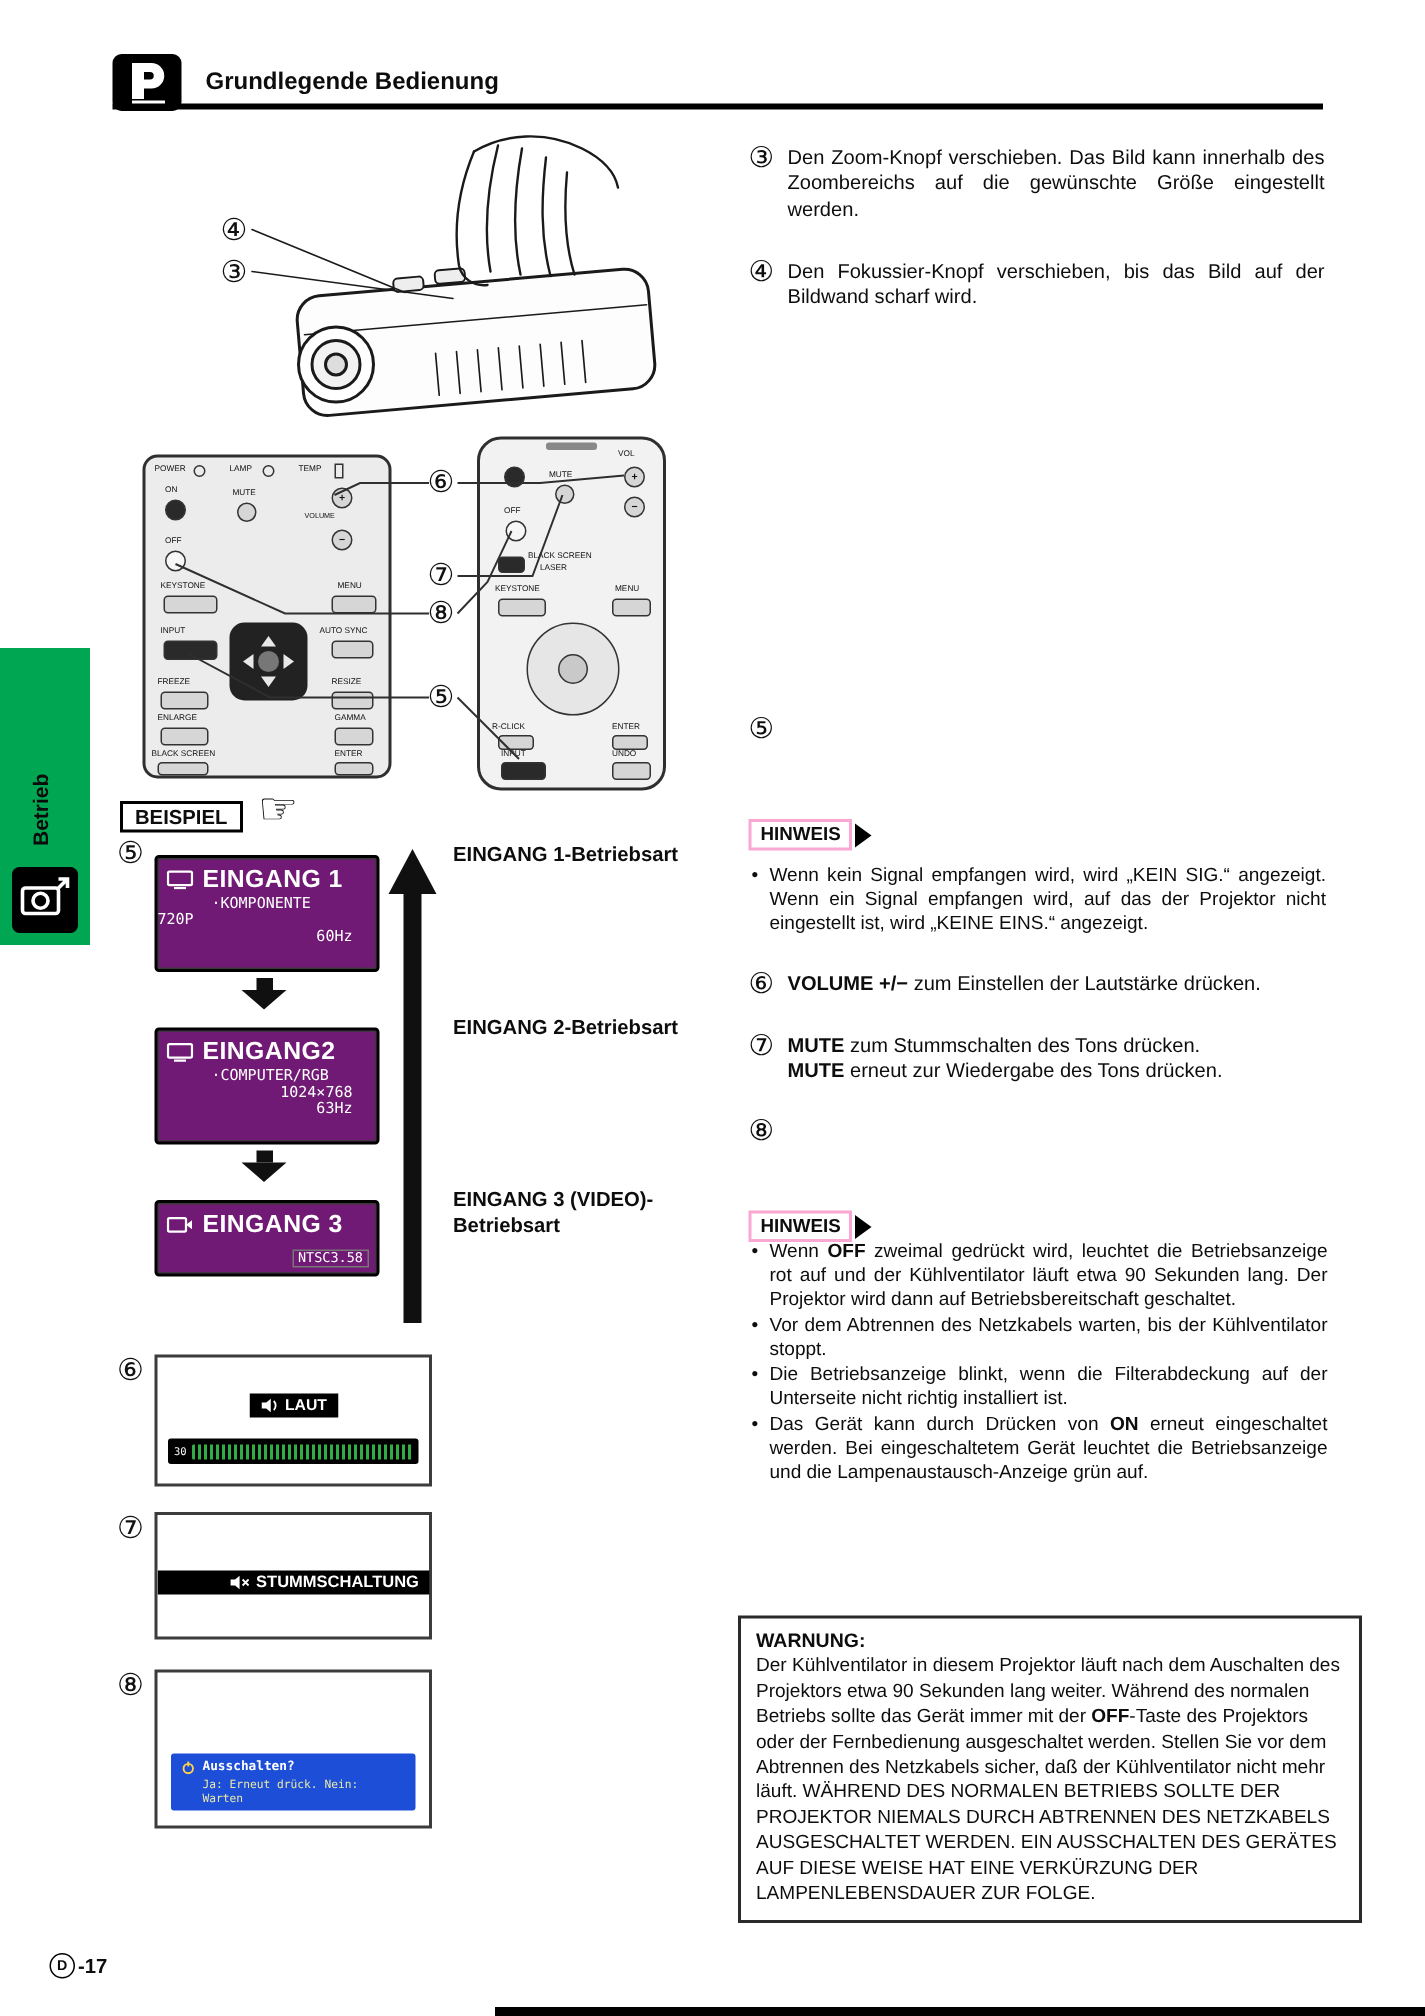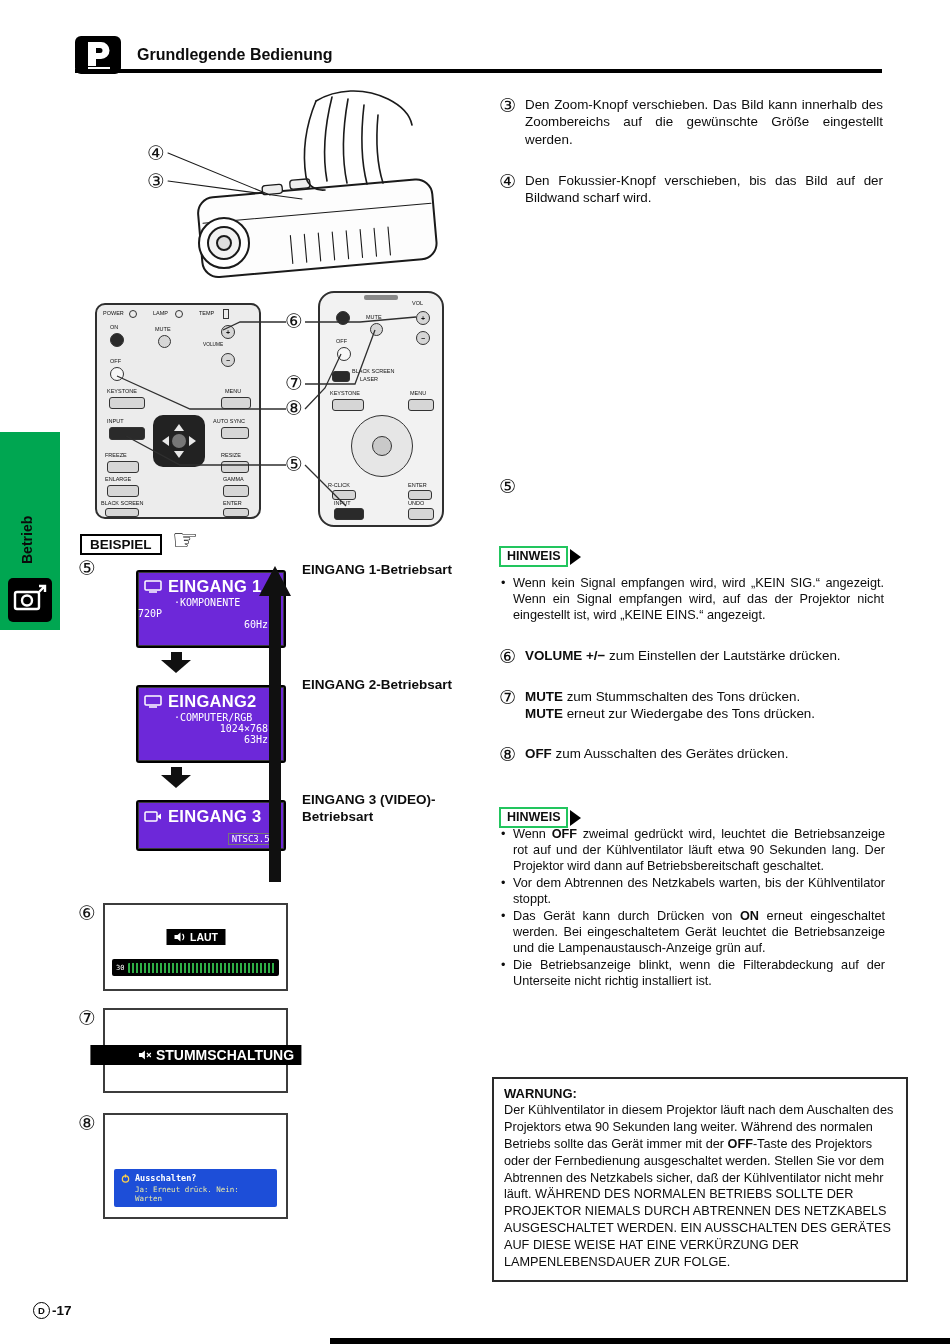--- a/index.html
+++ b/index.html
@@ -5,27 +5,27 @@
   html,body{margin:0;padding:0;}
   body{background:#8f8f8f;font-family:"Liberation Sans",sans-serif;color:#0d0d0d;}
   .page{position:relative;width:950px;height:1344px;background:#fff;margin:0 auto;overflow:hidden;}
   .abs{position:absolute;}
   .cnum{position:absolute;font-size:20px;line-height:1;font-family:"DejaVu Sans",sans-serif;color:#111;}
   .cnum-inline{font-size:19px;line-height:1;flex:0 0 26px;font-family:"DejaVu Sans",sans-serif;}
   .step{position:absolute;display:flex;}
   .para{font-size:13.4px;line-height:1.3;text-align:justify;}
   .para p{margin:0;}
   .chip{position:absolute;display:flex;align-items:center;}
-  .chip .box{border:2px solid #22c55e;font-weight:bold;font-size:12.5px;padding:0 6px;line-height:17px;}
+  .chip .box{border:2px solid #f9a8d4;font-weight:bold;font-size:12.5px;padding:0 6px;line-height:17px;}
   .chip .arr{width:0;height:0;border:8px solid transparent;border-left:11px solid #000;margin-left:2px;}
   ul.bullets{list-style:none;margin:0;padding:0;position:absolute;}
   ul.bullets li{position:relative;padding-left:13px;margin:0 0 1px 0;font-size:12.7px;line-height:1.26;text-align:justify;}
   ul.bullets li::before{content:"\2022";position:absolute;left:1px;top:0;}
   .mode-label{position:absolute;left:302px;font-weight:bold;font-size:13.5px;line-height:1.25;}
-  .osd{position:absolute;left:103px;width:146px;background:#6d28d9;border:2px solid #000;border-radius:3px;color:#fff;box-shadow:inset 0 0 0 1px #3a3a3a;margin-left:33px;}
+  .osd{position:absolute;left:103px;width:146px;background:#701a75;border:2px solid #000;border-radius:3px;color:#fff;box-shadow:inset 0 0 0 1px #3a3a3a;}
   .osd-title{display:flex;align-items:center;gap:6px;padding:5px 6px 1px 6px;}
   .osd-title .t{font-size:16.5px;font-weight:bold;white-space:nowrap;letter-spacing:.3px;}
   .mono{font-family:"DejaVu Sans Mono",monospace;}
   .disp{position:absolute;left:103px;width:181px;border:2px solid #3c3c3c;background:#fff;}
   .osd-chip{display:inline-flex;align-items:center;gap:5px;background:#000;color:#fff;font-weight:bold;padding:2px 7px;font-size:10.5px;white-space:nowrap;}
   .tl{position:absolute;font-size:5.5px;line-height:1;white-space:nowrap;color:#111;}
   .pbtn{position:absolute;background:#d6d6d6;border:1px solid #333;border-radius:3px;}
   .round{border-radius:50% !important;}
   .dark{background:#2a2a2a !important;}
   .btxt{display:flex;align-items:center;justify-content:center;font-size:7px;font-weight:bold;color:#111;}
@@ -282,21 +282,21 @@
       <span>LAUT</span>
     </div>
     <div style="position:absolute;left:7px;right:7px;top:54px;height:17px;background:#000;border-radius:2px;display:flex;align-items:center;gap:4px;padding:0 4px;">
       <span class="mono" style="color:#fff;font-size:7px;">30</span>
       <div style="flex:1;height:10px;background:repeating-linear-gradient(90deg,#2FAE46 0 2px,#000 2px 4px);border-radius:1px;"></div>
     </div>
   </div>
 
   <span class="cnum" style="left:78px;top:1008px;">⑦</span>
   <div class="disp" style="top:1008px;height:81px;">
-    <div class="osd-chip" style="position:absolute;left:50%;top:56%;transform:translate(-50%,-50%);font-size:14px;padding-left:48px;">
+    <div class="osd-chip" style="position:absolute;left:50%;top:56%;transform:translate(-50%,-50%);font-size:11px;padding-left:48px;">
       <svg width="13" height="10" viewBox="0 0 13 10">
           <polygon points="0.5,3 3.5,3 6.5,0.5 6.5,9.5 3.5,7 0.5,7" fill="#fff"></polygon>
           <path d="M8.5,3 l4,4 M12.5,3 l-4,4" stroke="#fff" stroke-width="1.2"></path>
         </svg>
       <span>STUMMSCHALTUNG</span>
     </div>
   </div>
 
   <span class="cnum" style="left:78px;top:1113px;">⑧</span>
   <div class="disp" style="top:1113px;height:102px;">
@@ -337,33 +337,32 @@
     <span class="cnum-inline">⑦</span>
     <div class="para" style="flex:1;">
       <p><b>MUTE</b><span> zum Stummschalten des Tons drücken.</span></p>
       <p><b>MUTE</b><span> erneut zur Wiedergabe des Tons drücken.</span></p>
     </div>
   </div>
 
   <div class="step" style="left:499px;top:745px;width:384px;">
     <span class="cnum-inline">⑧</span>
     <div class="para" style="flex:1;">
-      <p><b>OFF</b><span> zum Ausschalten des Gerätes drücken.</span></p>
     </div>
   </div>
 
   <div class="chip" style="left:499px;top:807px;">
     <span class="box">HINWEIS</span>
       <span class="arr"></span>
   </div>
   <ul class="bullets" style="left:500px;top:826px;width:385px;">
     <li><span>Wenn </span><b>OFF</b><span> zweimal gedrückt wird, leuchtet die Betriebsanzeige rot auf und der Kühlventilator läuft etwa 90 Sekunden lang. Der Projektor wird dann auf Betriebsbereitschaft geschaltet.</span></li>
     <li><span>Vor dem Abtrennen des Netzkabels warten, bis der Kühlventilator stoppt.</span></li>
+    <li><span>Die Betriebsanzeige blinkt, wenn die Filterabdeckung auf der Unterseite nicht richtig installiert ist.</span></li>
     <li><span>Das Gerät kann durch Drücken von </span><b>ON</b><span> erneut eingeschaltet werden. Bei eingeschaltetem Gerät leuchtet die Betriebsanzeige und die Lampenaustausch-Anzeige grün auf.</span></li>
-    <li><span>Die Betriebsanzeige blinkt, wenn die Filterabdeckung auf der Unterseite nicht richtig installiert ist.</span></li>
   </ul>
 
   <div class="warn" style="left:492px;top:1077px;width:392px;">
     <p class="wt">WARNUNG:</p>
     <div class="wb"><span>Der Kühlventilator in diesem Projektor läuft nach dem Auschalten des Projektors etwa 90 Sekunden lang weiter. Während des normalen Betriebs sollte das Gerät immer mit der </span><b>OFF</b><span>-Taste des Projektors oder der Fernbedienung ausgeschaltet werden. Stellen Sie vor dem Abtrennen des Netzkabels sicher, daß der Kühlventilator nicht mehr läuft. WÄHREND DES NORMALEN BETRIEBS SOLLTE DER PROJEKTOR NIEMALS DURCH ABTRENNEN DES NETZKABELS AUSGESCHALTET WERDEN. EIN AUSSCHALTEN DES GERÄTES AUF DIESE WEISE HAT EINE VERKÜRZUNG DER LAMPENLEBENSDAUER ZUR FOLGE.</span></div>
   </div>
 
   <div class="abs" style="left:33px;top:1302px;display:flex;align-items:center;gap:2px;">
     <span style="width:15px;height:15px;border:1.5px solid #000;border-radius:50%;font-size:9.5px;font-weight:bold;display:flex;align-items:center;justify-content:center;">D</span>
     <span style="font-weight:bold;font-size:13.5px;">-17</span>

